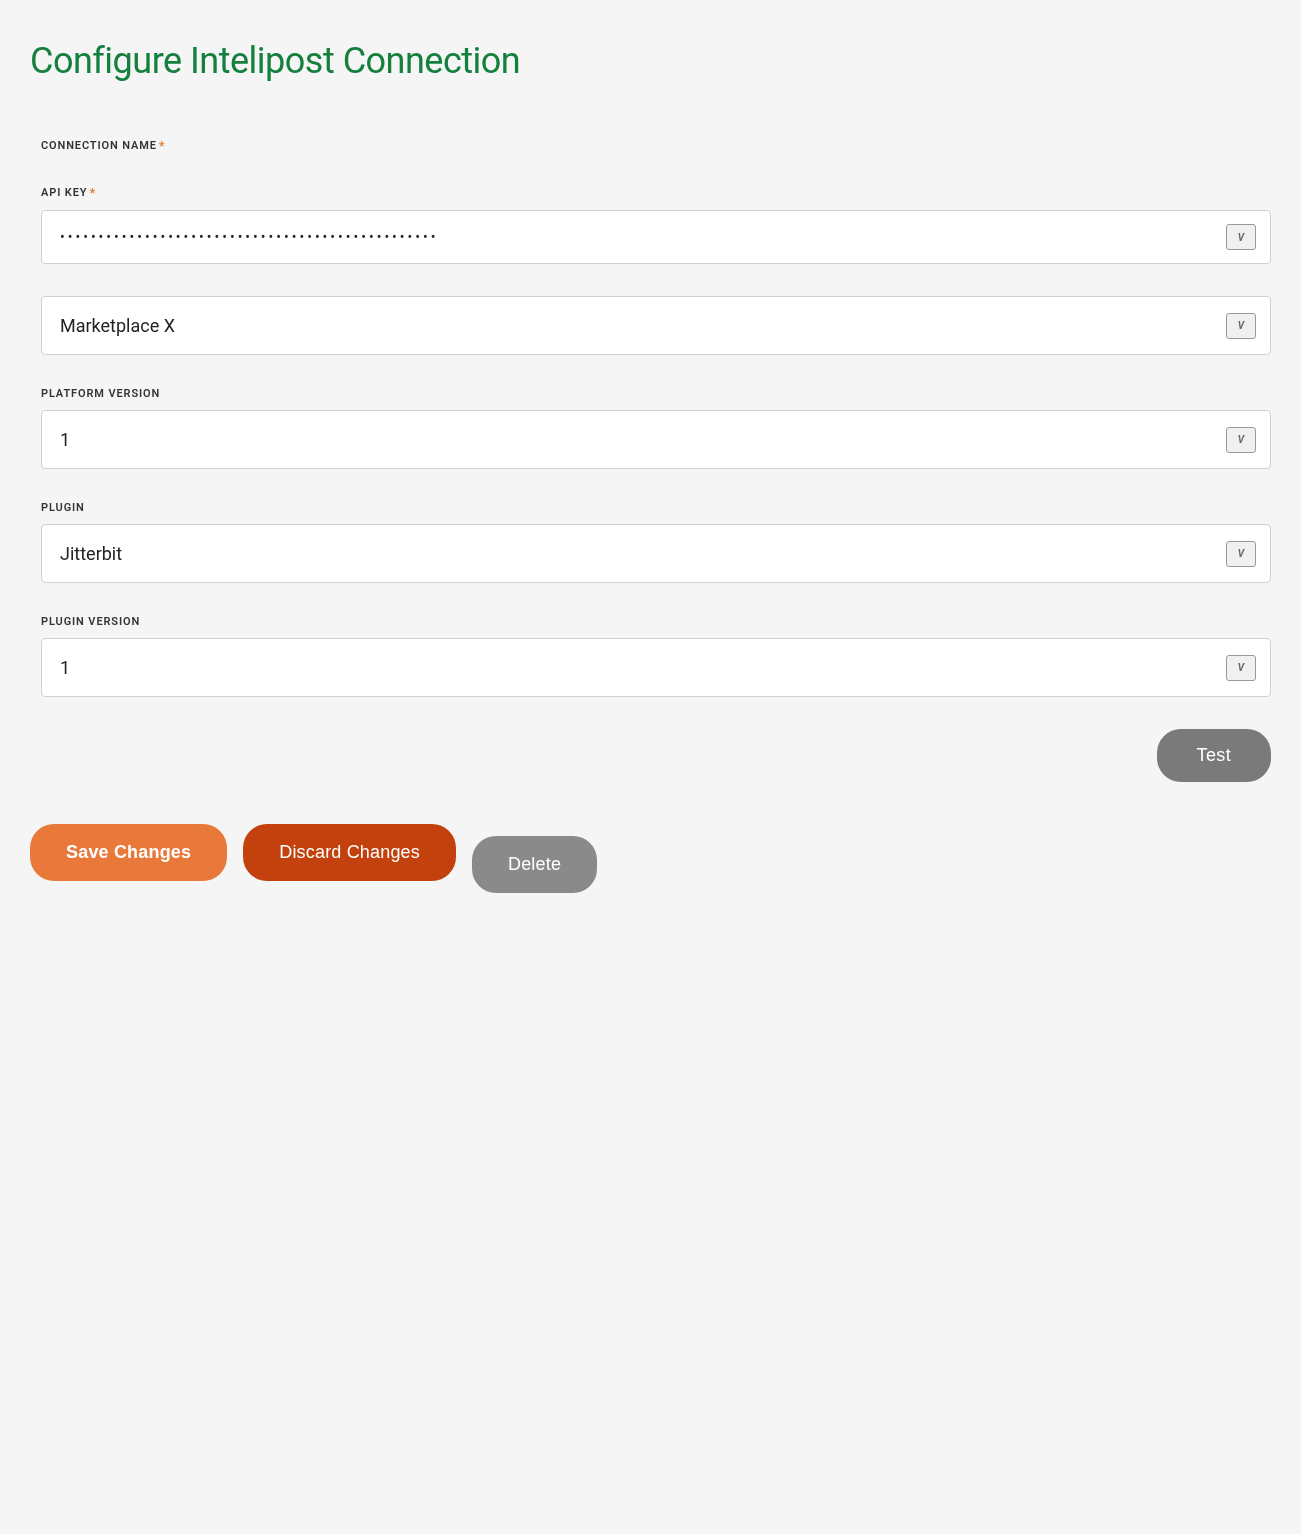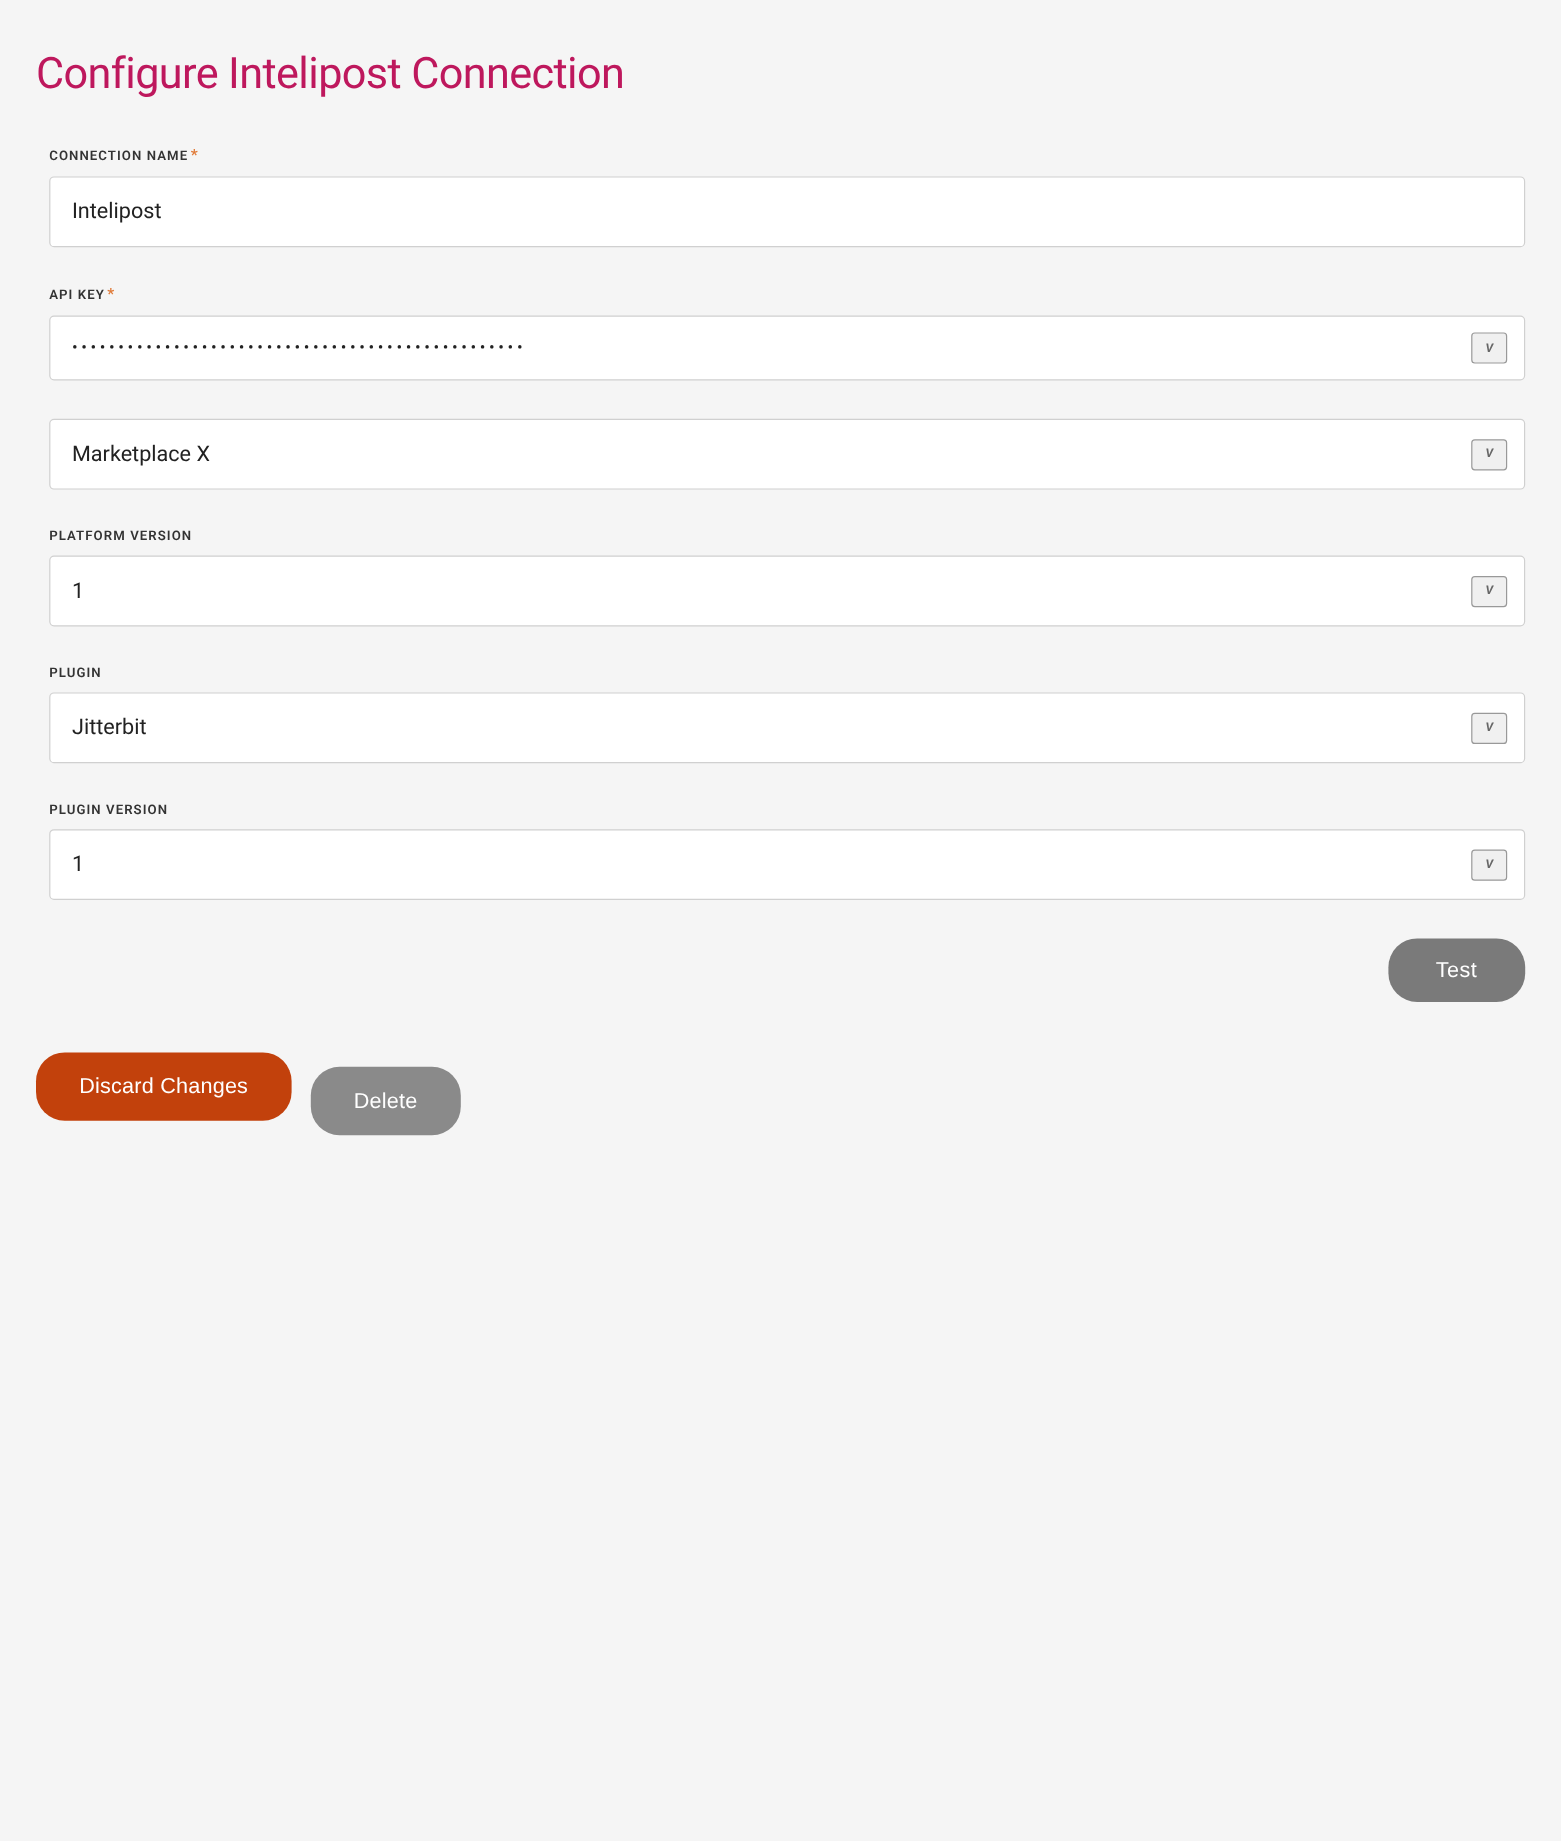--- a/index.html
+++ b/index.html
@@ -17,22 +17,22 @@
 
     .page-container {
       background-color: #f5f5f5;
       padding: 40px 30px 60px 30px;
       min-height: 1534px;
     }
 
     .page-title {
       font-size: 36px;
       font-weight: 400;
-      color: #be185d;
-      margin-bottom: 40px;
+      color: #15803d;
+      margin-bottom: 56px;
       letter-spacing: -0.5px;
     }
 
     .form-group {
       margin-bottom: 32px;
       margin-left: 11px;
     }
 
     .field-label {
       font-size: 11px;
@@ -166,23 +166,20 @@
 
 <div class="page-container">
 
   <h1 class="page-title">Configure Intelipost Connection</h1>
 
   <div class="form-group">
     <div class="field-label">
       <span>CONNECTION NAME</span>
       <span class="required-star">*</span>
     </div>
-    <div class="field-input-wrapper">
-      <input class="field-input" type="text" value="Intelipost" style="">
-    </div>
   </div>
 
   <div class="form-group">
     <div class="field-label">
       <span>API KEY</span>
       <span class="required-star">*</span>
     </div>
     <div class="field-input-wrapper">
       <input class="field-input password-field" type="password" value="thisisafakeapikeythatismasked1234567890abcdefghij" style="">
       <div class="validate-icon">
@@ -234,17 +231,18 @@
         <span class="validate-icon-text">V</span>
       </div>
     </div>
   </div>
 
   <div class="test-button-row">
     <button class="test-button">Test</button>
   </div>
 
   <div class="action-buttons-row">
+    <button class="save-changes-button">Save Changes</button>
     <button class="discard-changes-button">Discard Changes</button>
     <button class="delete-button">Delete</button>
   </div>
 
 </div>
 
 </body></html>

